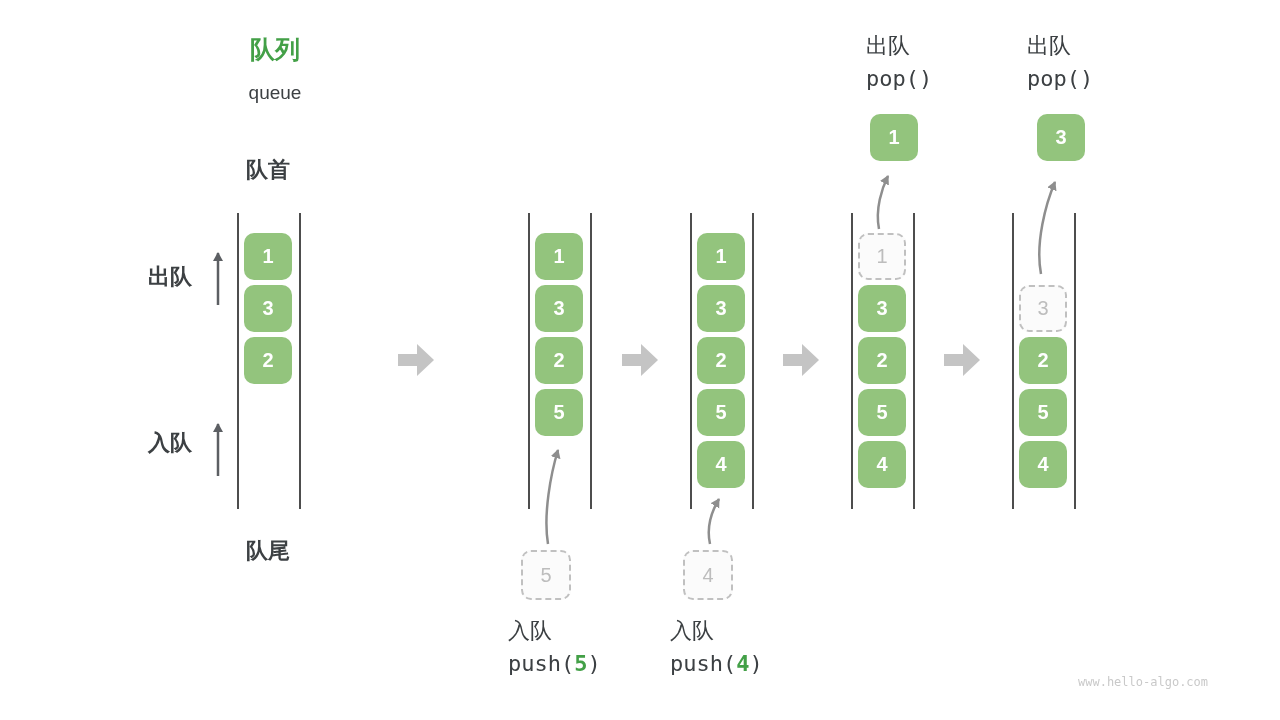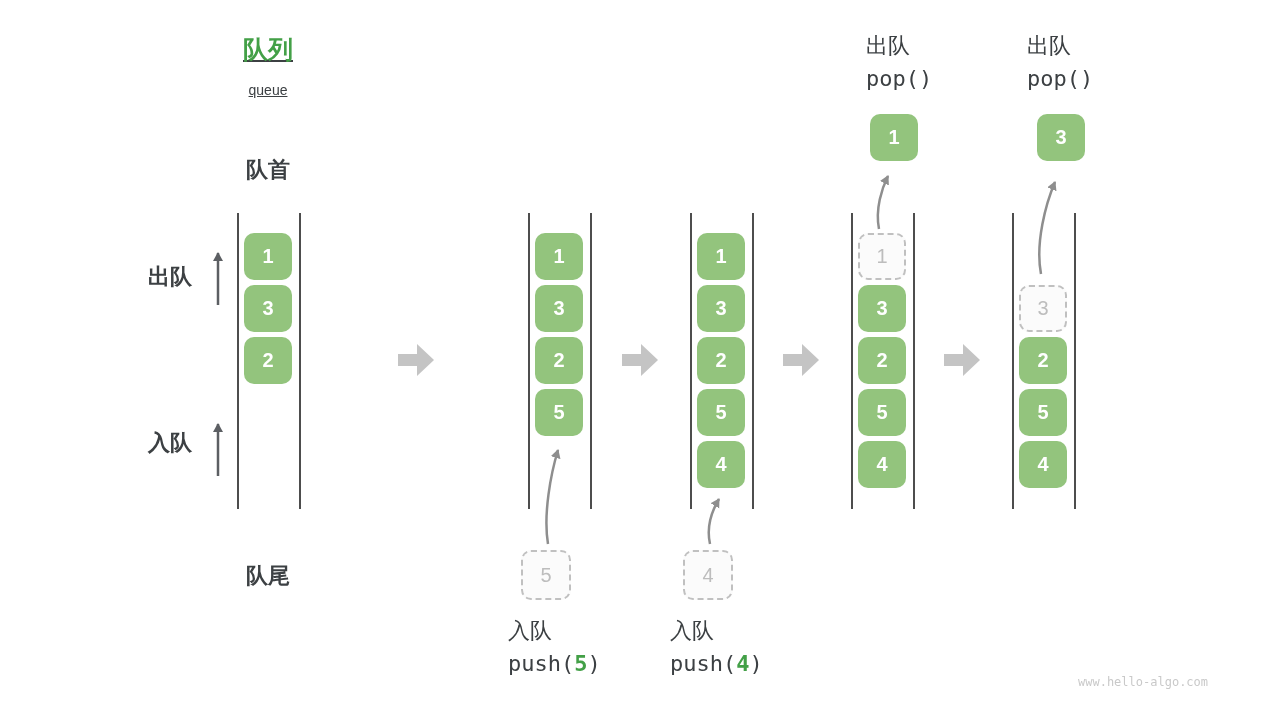--- a/index.html
+++ b/index.html
@@ -5,21 +5,21 @@
   html,body { margin:0; padding:0; background:#ffffff; }
   .canvas {
     position:relative; width:1280px; height:720px; background:#ffffff;
     font-family:"Liberation Sans","DejaVu Sans",sans-serif;
     overflow:hidden; color:#3c4043;
   }
   .abs { position:absolute; }
   .overlay { position:absolute; left:0; top:0; pointer-events:none; }
 
   .title-main { font-size:25px; font-weight:bold; color:#43a047; }
-  .title-sub  { font-size:14px; color:#3c4043; margin-top:16px; }
+  .title-sub  { font-size:19px; color:#3c4043; margin-top:16px; }
   .cjk-bold   { font-size:22px; font-weight:bold; color:#3c4043; }
   .cjk        { font-size:22px; color:#3c4043; }
   .mono       { font-family:"DejaVu Sans Mono","Liberation Mono",monospace; font-size:22px; color:#3c4043; }
   .mono .arg  { color:#43a047; font-weight:bold; }
 
   .wall { position:absolute; width:1.5px; background:#4d4d4d; }
 
   .cell {
     position:absolute; width:48px; height:47px; border-radius:10px;
     background:#93c47d; color:#ffffff; font-size:20px; font-weight:bold;
@@ -39,27 +39,27 @@
     font-family:"DejaVu Sans Mono","Liberation Mono",monospace;
     font-size:12px; color:#c9c9c9;
   }
   .center { text-align:center; }
 </style>
 </head>
 <body>
 
 <div class="canvas">
 
-  <div class="abs center" style="left:208px; top:33px; width:120px;text-decoration:underline;">
+  <div class="abs center" style="left:215px; top:33px; width:120px;">
     <div class="title-main">队列</div>
     <div class="title-sub">queue</div>
   </div>
 
   <div class="abs center cjk-bold" style="left:208px; top:155px; width:120px;">队首</div>
-  <div class="abs center cjk-bold" style="left:208px; top:536px; width:120px;margin-top:25px;">队尾</div>
+  <div class="abs center cjk-bold" style="left:208px; top:536px; width:120px;">队尾</div>
 
   <div class="abs cjk-bold" style="left:148px; top:262px;">出队</div>
   <div class="abs cjk-bold" style="left:148px; top:428px;">入队</div>
 
   <div id="columns-layer">
       <div class="wall" style="left: 237px; top: 213px; height: 296px;"></div>
       <div class="wall" style="left: 299px; top: 213px; height: 296px;"></div>
       <div class="cell" style="left: 244px; top: 233px;">1</div>
       <div class="cell" style="left: 244px; top: 285px;">3</div>
       <div class="cell" style="left: 244px; top: 337px;">2</div>

